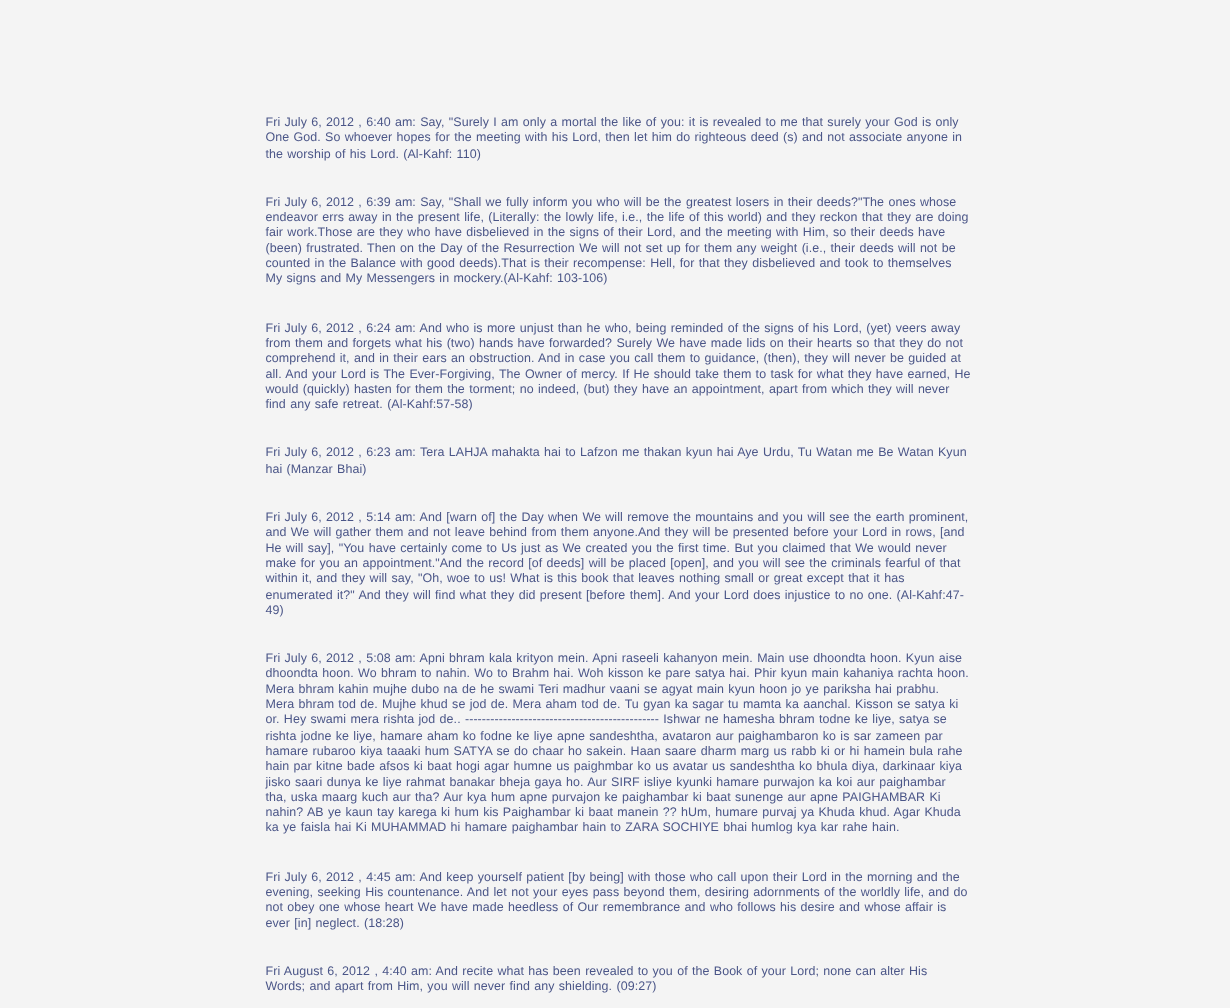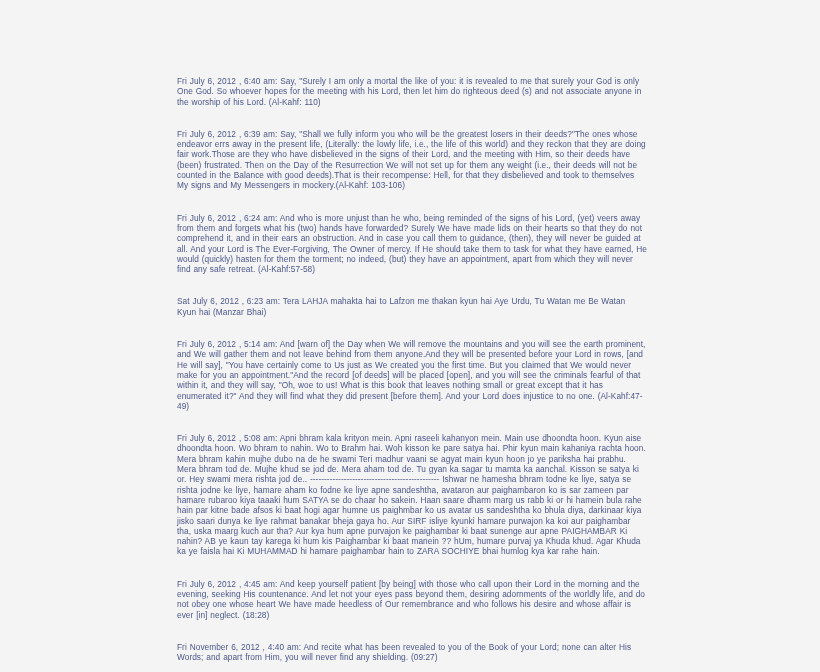--- a/index.html
+++ b/index.html
@@ -38,27 +38,27 @@
   <p class="entry">
     <span class="stamp">Fri July 6, 2012 , 6:40 am:</span><span> Say, "Surely I am only a mortal the like of you: it is revealed to me that surely your God is only One God. So whoever hopes for the meeting with his Lord, then let him do righteous deed (s) and not associate anyone in the worship of his Lord. (Al-Kahf: 110)</span>
   </p>
   <p class="entry">
     <span class="stamp">Fri July 6, 2012 , 6:39 am:</span><span> Say, "Shall we fully inform you who will be the greatest losers in their deeds?"The ones whose endeavor errs away in the present life, (Literally: the lowly life, i.e., the life of this world) and they reckon that they are doing fair work.Those are they who have disbelieved in the signs of their Lord, and the meeting with Him, so their deeds have (been) frustrated. Then on the Day of the Resurrection We will not set up for them any weight (i.e., their deeds will not be counted in the Balance with good deeds).That is their recompense: Hell, for that they disbelieved and took to themselves My signs and My Messengers in mockery.(Al-Kahf: 103-106)</span>
   </p>
   <p class="entry">
     <span class="stamp">Fri July 6, 2012 , 6:24 am:</span><span> And who is more unjust than he who, being reminded of the signs of his Lord, (yet) veers away from them and forgets what his (two) hands have forwarded? Surely We have made lids on their hearts so that they do not comprehend it, and in their ears an obstruction. And in case you call them to guidance, (then), they will never be guided at all. And your Lord is The Ever-Forgiving, The Owner of mercy. If He should take them to task for what they have earned, He would (quickly) hasten for them the torment; no indeed, (but) they have an appointment, apart from which they will never find any safe retreat. (Al-Kahf:57-58)</span>
   </p>
   <p class="entry">
-    <span class="stamp">Sat July 6, 2012 , 6:23 am:</span><span> Tera LAHJA mahakta hai to Lafzon me thakan kyun hai Aye Urdu, Tu Watan me Be Watan Kyun hai (Manzar Bhai)</span>
+    <span class="stamp">Fri July 6, 2012 , 6:23 am:</span><span> Tera LAHJA mahakta hai to Lafzon me thakan kyun hai Aye Urdu, Tu Watan me Be Watan Kyun hai (Manzar Bhai)</span>
   </p>
   <p class="entry">
     <span class="stamp">Fri July 6, 2012 , 5:14 am:</span><span> And [warn of] the Day when We will remove the mountains and you will see the earth prominent, and We will gather them and not leave behind from them anyone.And they will be presented before your Lord in rows, [and He will say], "You have certainly come to Us just as We created you the first time. But you claimed that We would never make for you an appointment."And the record [of deeds] will be placed [open], and you will see the criminals fearful of that within it, and they will say, "Oh, woe to us! What is this book that leaves nothing small or great except that it has enumerated it?" And they will find what they did present [before them]. And your Lord does injustice to no one. (Al-Kahf:47-49)</span>
   </p>
   <p class="entry">
     <span class="stamp">Fri July 6, 2012 , 5:08 am:</span><span> Apni bhram kala krityon mein. Apni raseeli kahanyon mein. Main use dhoondta hoon. Kyun aise dhoondta hoon. Wo bhram to nahin. Wo to Brahm hai. Woh kisson ke pare satya hai. Phir kyun main kahaniya rachta hoon. Mera bhram kahin mujhe dubo na de he swami Teri madhur vaani se agyat main kyun hoon jo ye pariksha hai prabhu. Mera bhram tod de. Mujhe khud se jod de. Mera aham tod de. Tu gyan ka sagar tu mamta ka aanchal. Kisson se satya ki or. Hey swami mera rishta jod de.. ---------------------------------------------- Ishwar ne hamesha bhram todne ke liye, satya se rishta jodne ke liye, hamare aham ko fodne ke liye apne sandeshtha, avataron aur paighambaron ko is sar zameen par hamare rubaroo kiya taaaki hum SATYA se do chaar ho sakein. Haan saare dharm marg us rabb ki or hi hamein bula rahe hain par kitne bade afsos ki baat hogi agar humne us paighmbar ko us avatar us sandeshtha ko bhula diya, darkinaar kiya jisko saari dunya ke liye rahmat banakar bheja gaya ho. Aur SIRF isliye kyunki hamare purwajon ka koi aur paighambar tha, uska maarg kuch aur tha? Aur kya hum apne purvajon ke paighambar ki baat sunenge aur apne PAIGHAMBAR Ki nahin? AB ye kaun tay karega ki hum kis Paighambar ki baat manein ?? hUm, humare purvaj ya Khuda khud. Agar Khuda ka ye faisla hai Ki MUHAMMAD hi hamare paighambar hain to ZARA SOCHIYE bhai humlog kya kar rahe hain.</span>
   </p>
   <p class="entry">
     <span class="stamp">Fri July 6, 2012 , 4:45 am:</span><span> And keep yourself patient [by being] with those who call upon their Lord in the morning and the evening, seeking His countenance. And let not your eyes pass beyond them, desiring adornments of the worldly life, and do not obey one whose heart We have made heedless of Our remembrance and who follows his desire and whose affair is ever [in] neglect. (18:28)</span>
   </p>
   <p class="entry">
-    <span class="stamp">Fri November 6, 2012 , 4:40 am:</span><span> And recite what has been revealed to you of the Book of your Lord; none can alter His Words; and apart from Him, you will never find any shielding. (09:27)</span>
+    <span class="stamp">Fri August 6, 2012 , 4:40 am:</span><span> And recite what has been revealed to you of the Book of your Lord; none can alter His Words; and apart from Him, you will never find any shielding. (09:27)</span>
   </p>
 </div>
 
 </body></html>

